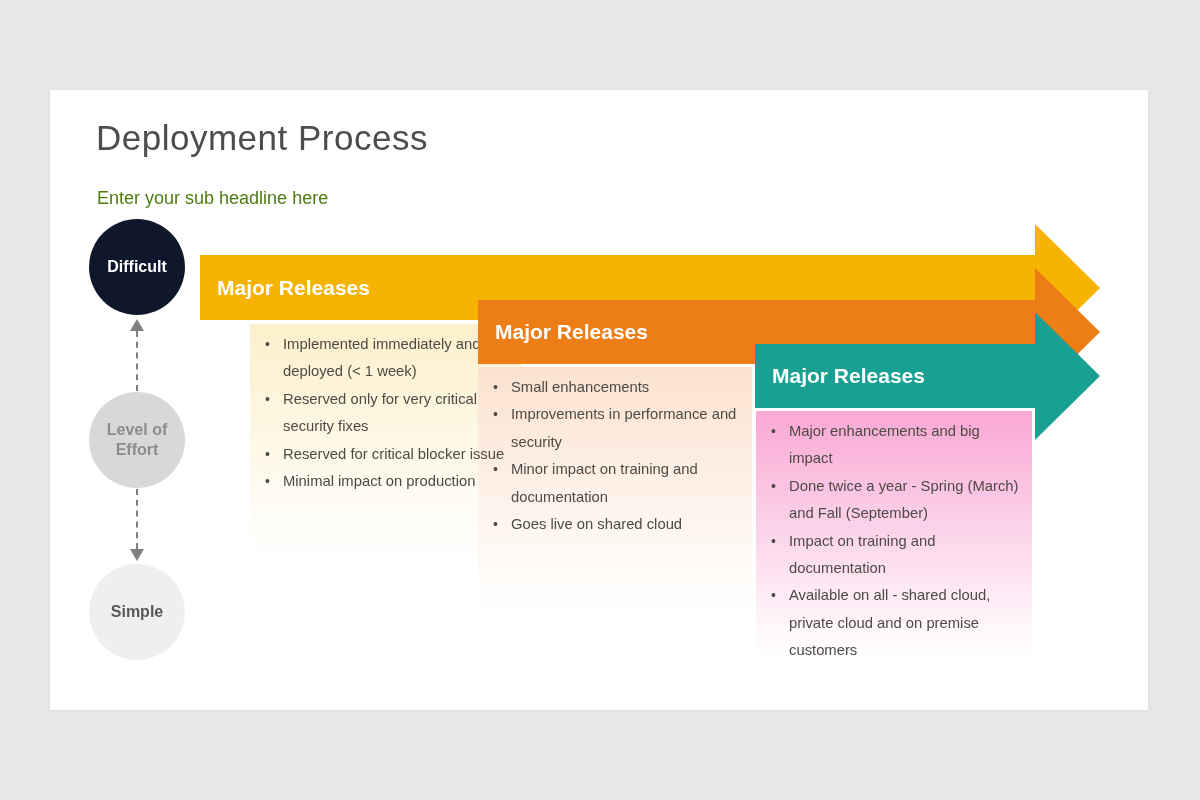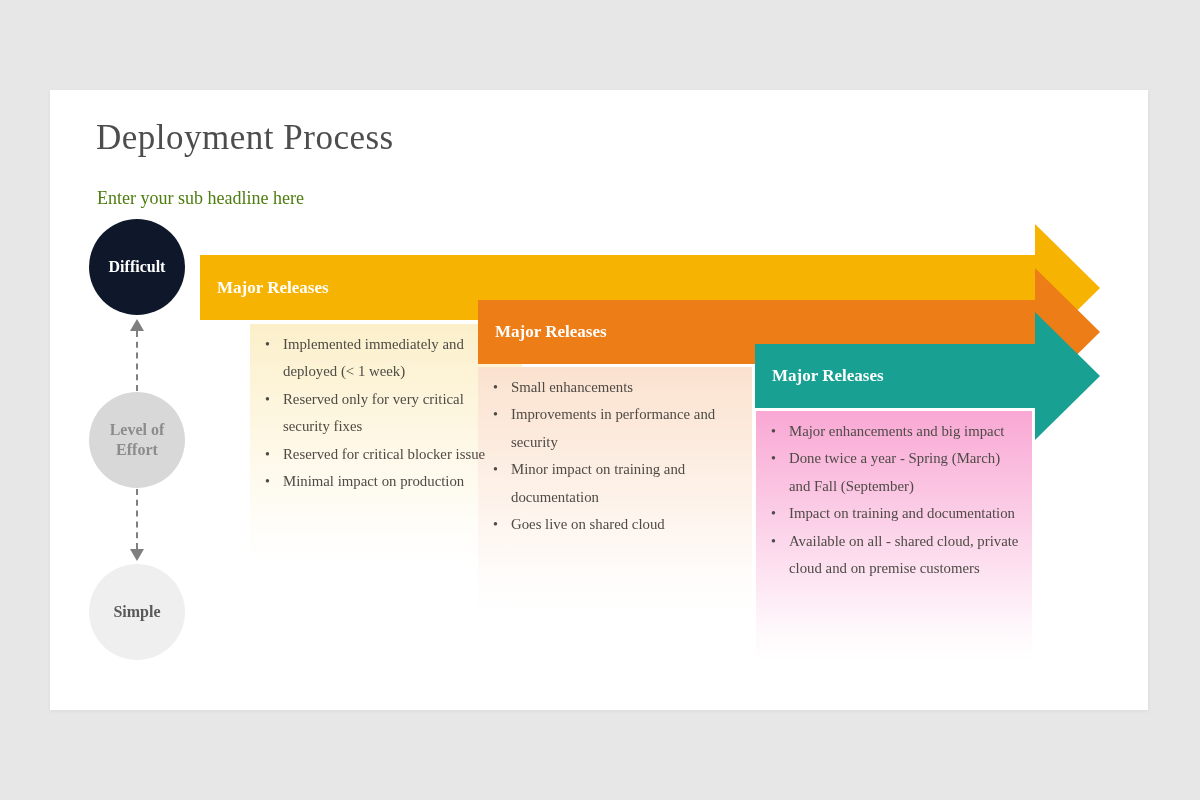--- a/index.html
+++ b/index.html
@@ -1,36 +1,36 @@
 <!DOCTYPE html>
 <html><head>
 <meta charset="utf-8">
 <style>
   * { margin:0; padding:0; box-sizing:border-box; }
   html,body { width:1200px; height:800px; }
   body { background:#e8e7e8; font-family:"Liberation Sans", sans-serif; position:relative; overflow:hidden; }
-  #canvas { position:absolute; left:0; top:0; width:1200px; height:800px;font-family:Liberation Serif, serif; }
+  #canvas { position:absolute; left:0; top:0; width:1200px; height:800px; }
 
   .slide { position:absolute; left:50px; top:90px; width:1098px; height:620px; background:#ffffff; box-shadow:0 1px 4px rgba(0,0,0,0.06); }
 
   .title { position:absolute; left:96px; top:118px; font-size:35px; color:#4d4d4d; letter-spacing:0.5px; }
   .subtitle { position:absolute; left:97px; top:188px; font-size:18px; color:#4d7c0f; }
 
   .circle { position:absolute; width:96px; height:96px; border-radius:50%; display:flex; align-items:center; justify-content:center; text-align:center; font-weight:bold; font-size:16px; line-height:20px; padding:0 14px; }
   .circle.c1 { left:89px; top:219px; }
   .circle.c2 { left:89px; top:392px; }
   .circle.c3 { left:89px; top:564px; }
 
   .dash-line { position:absolute; width:0; border-left:2px dashed #7f7f7f; }
   .dl1 { left:136px; top:331px; height:60px; }
   .dl2 { left:136px; top:489px; height:60px; }
   .tri-up { position:absolute; left:130px; top:319px; width:0; height:0; border-left:7px solid transparent; border-right:7px solid transparent; border-bottom:12px solid #7f7f7f; }
   .tri-down { position:absolute; left:130px; top:549px; width:0; height:0; border-left:7px solid transparent; border-right:7px solid transparent; border-top:12px solid #7f7f7f; }
 
-  .band { position:absolute; color:#ffffff; font-weight:bold; font-size:17px; display:flex; align-items:center; padding-left:17px; }
+  .band { position:absolute; color:#ffffff; font-weight:bold; font-size:21px; display:flex; align-items:center; padding-left:17px; }
   .band.b1 { left:200px; top:255px; width:835px; height:65px; z-index:1; }
   .band.b2 { left:478px; top:300px; width:557px; height:64px; z-index:2; }
   .band.b3 { left:755px; top:344px; width:280px; height:64px; z-index:3; }
 
   .arrowhead { position:absolute; width:0; height:0; border-top:64px solid transparent; border-bottom:64px solid transparent; border-left-width:65px; border-left-style:solid; }
   .ah1 { left:1035px; top:224px; z-index:1; }
   .ah2 { left:1035px; top:268px; z-index:2; }
   .ah3 { left:1035px; top:312px; z-index:3; }
 
   .bodybox { position:absolute; overflow:hidden; }

